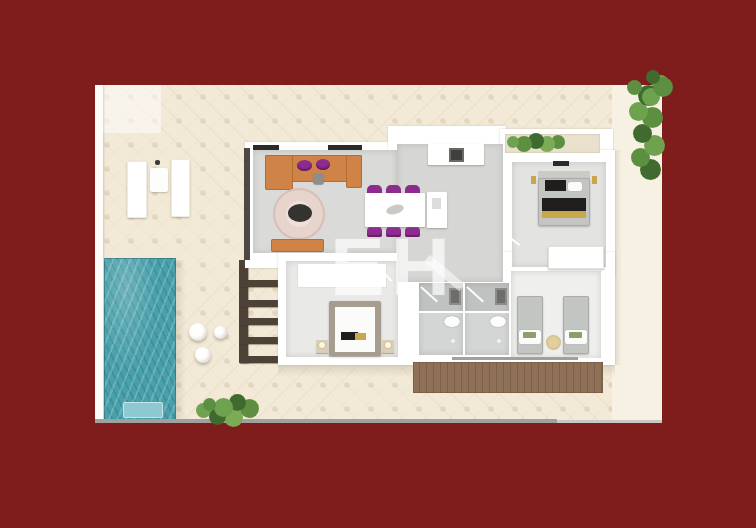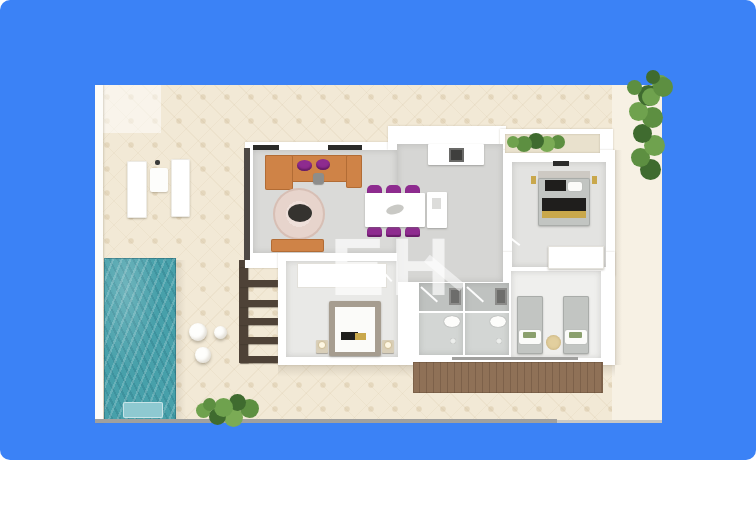--- a/index.html
+++ b/index.html
@@ -1,17 +1,17 @@
 <!DOCTYPE html>
 <html style="--terrace: #f2e9d6; --terrace-light: #f7f1e4; --wall: #ffffff; --floor: #dadad8; --floor-light: #e9e9e7; --pool: #47a0aa; --pool-light: #8ec9d1; --sofa: #cf8347; --purple: #8e2b8f; --rug: #e7d4cc; --dark: #35332f; --deck: #8f7157; --deck-line: #7d614a; --pergola: #4e4237; --green: #5d8f41; --green-dark: #3f6b2f; --sand: #e2cf9e; --gold: #c9a84c; --black: #1f1e1c; --gray-bed: #c2c5c2; --taupe: #a69d90; --shadow-line: #a0a09e;"><head>
 <meta charset="utf-8">
 <style>
   html,body{margin:0;padding:0;background:#fff;}
-  .stage{position:relative;width:756px;height:460px;background:#3b82f6;overflow:hidden;
-         font-family:"Liberation Sans",sans-serif;border-radius:10px;}
+  .stage{position:relative;width:756px;height:528px;background:#7f1d1d;overflow:hidden;
+         font-family:"Liberation Sans",sans-serif;}
   .abs{position:absolute;}
   
   .plot{background-color:var(--terrace,#f2e9d6);
         background-image:
           radial-gradient(circle at 12px 12px, rgba(197,173,133,.30) 2.2px, transparent 3.4px),
           repeating-linear-gradient(45deg, rgba(206,186,150,.14) 0 1px, transparent 1px 17px),
           repeating-linear-gradient(-45deg, rgba(206,186,150,.14) 0 1px, transparent 1px 17px);
         background-size:24px 24px,auto,auto;}
   .terrace-light{background:var(--terrace-light,#f7f1e4);}
   .corner-light{background:rgba(255,255,255,.5);}

